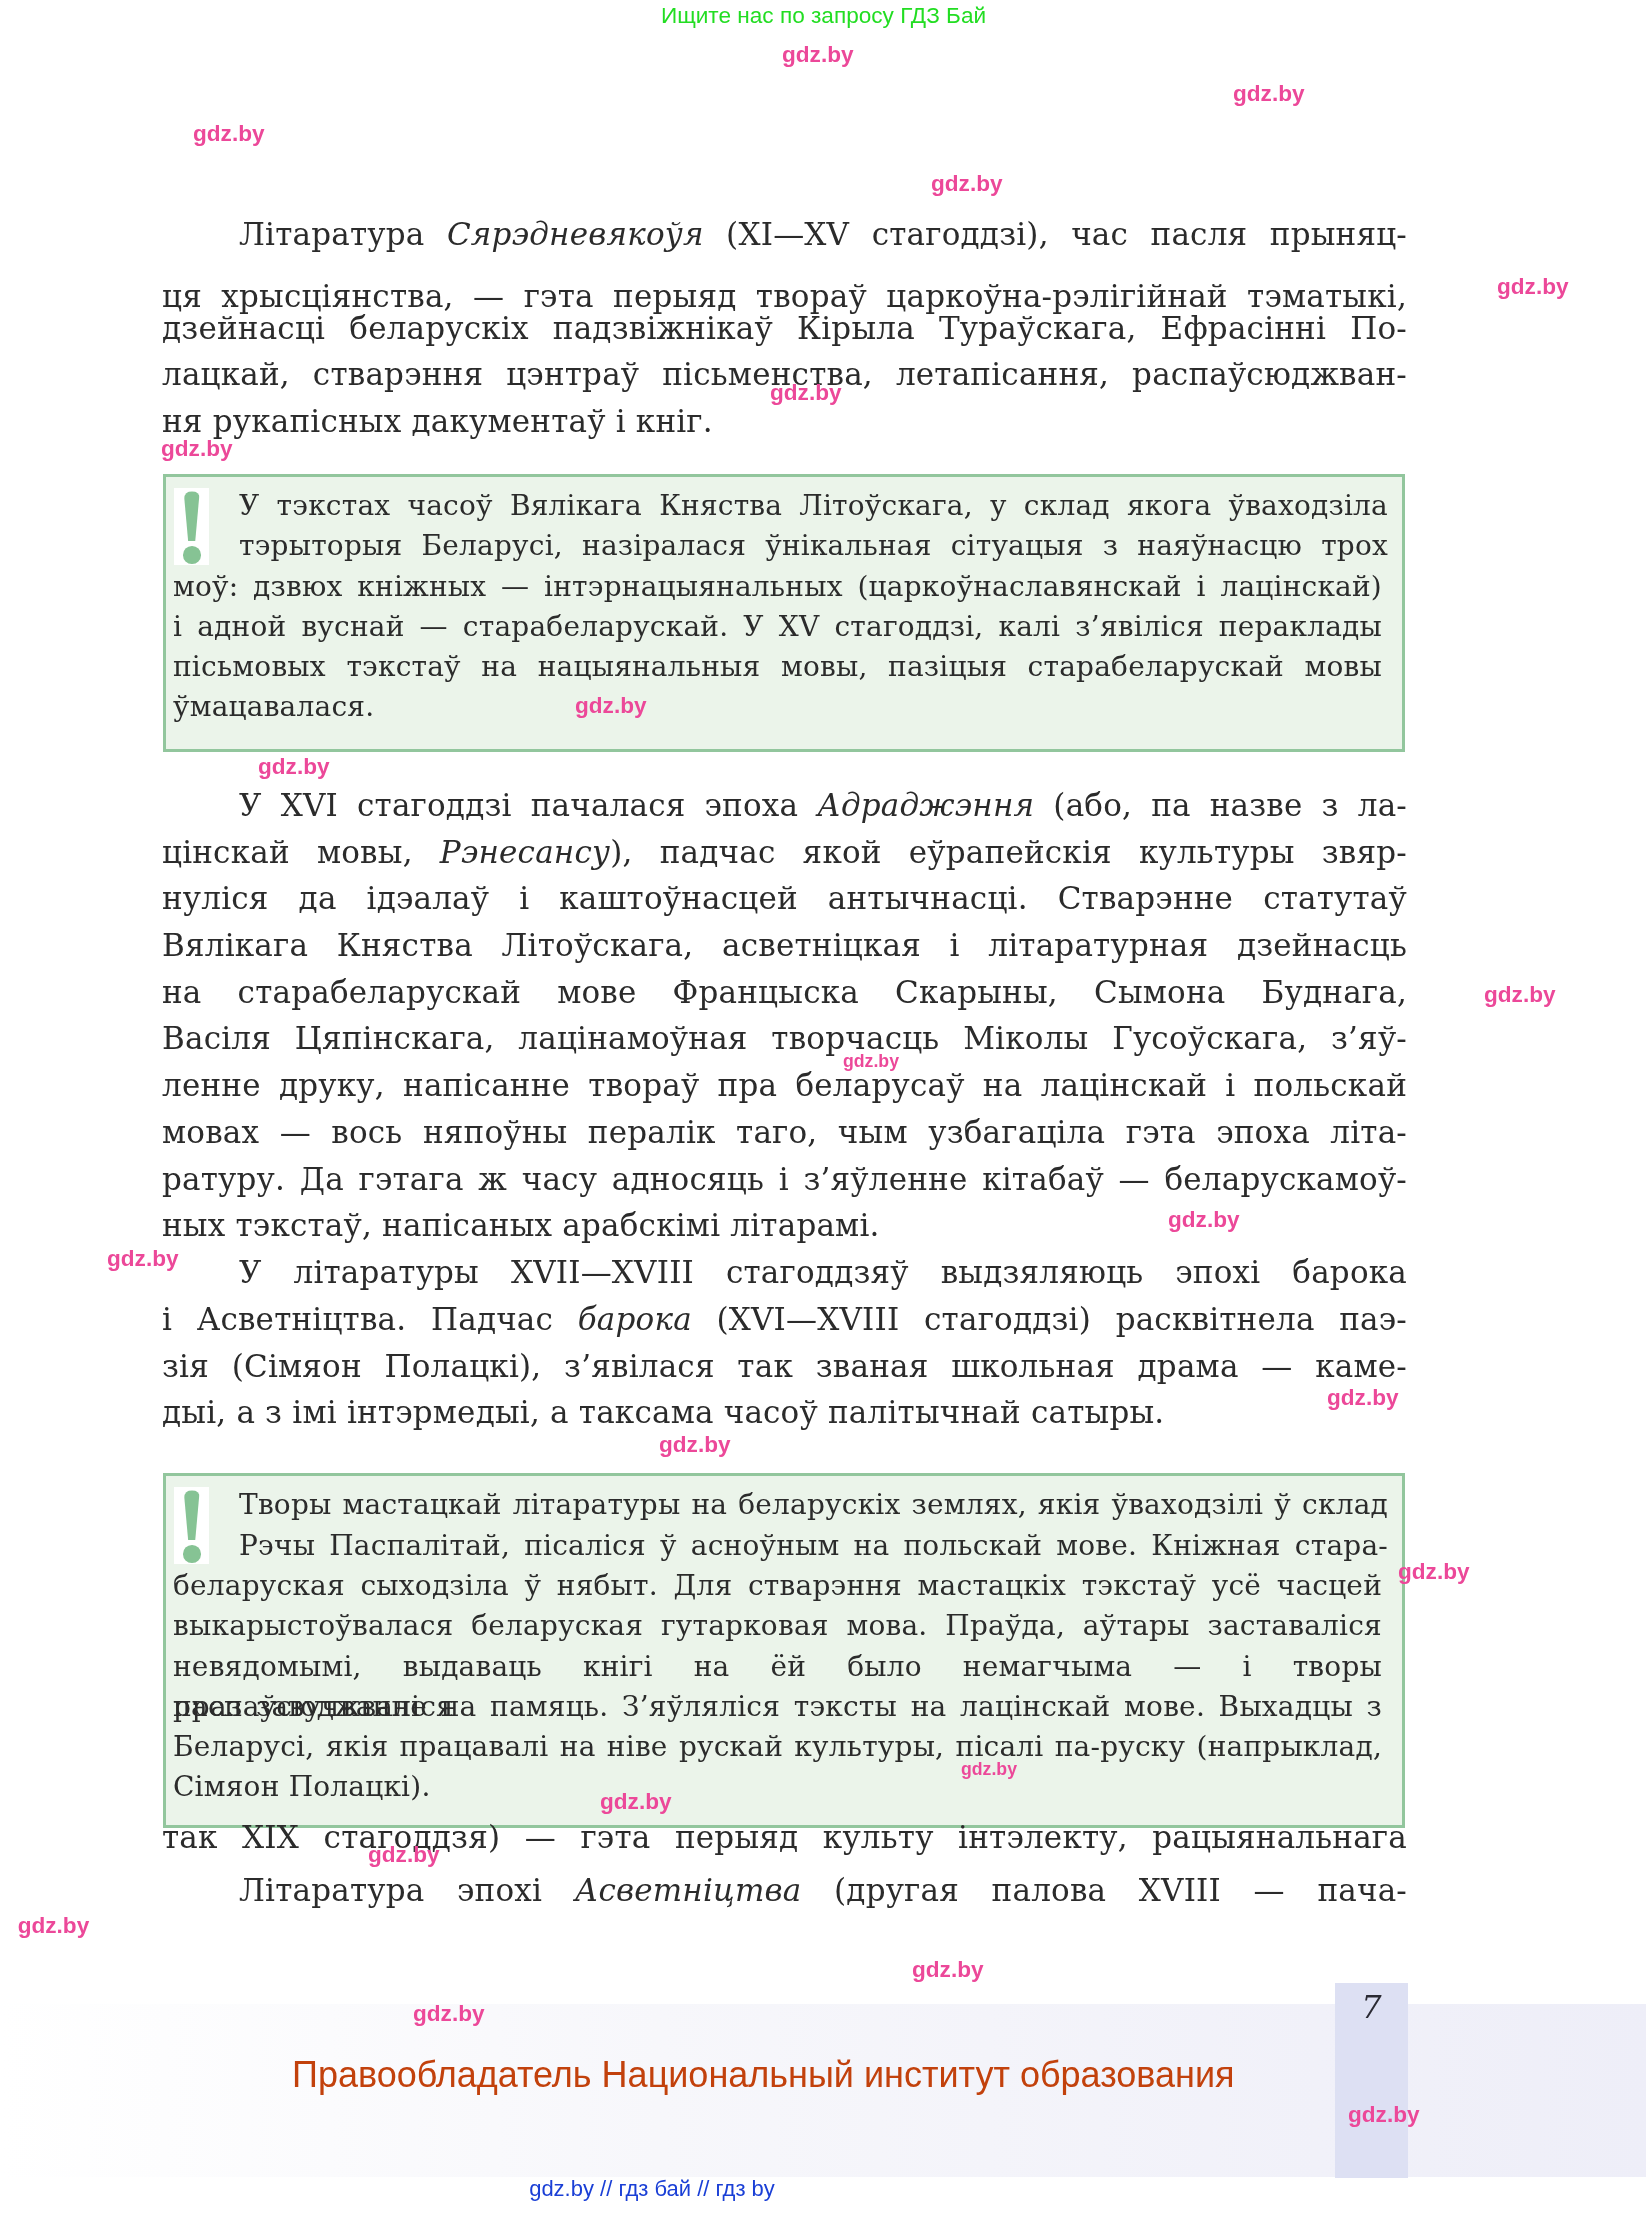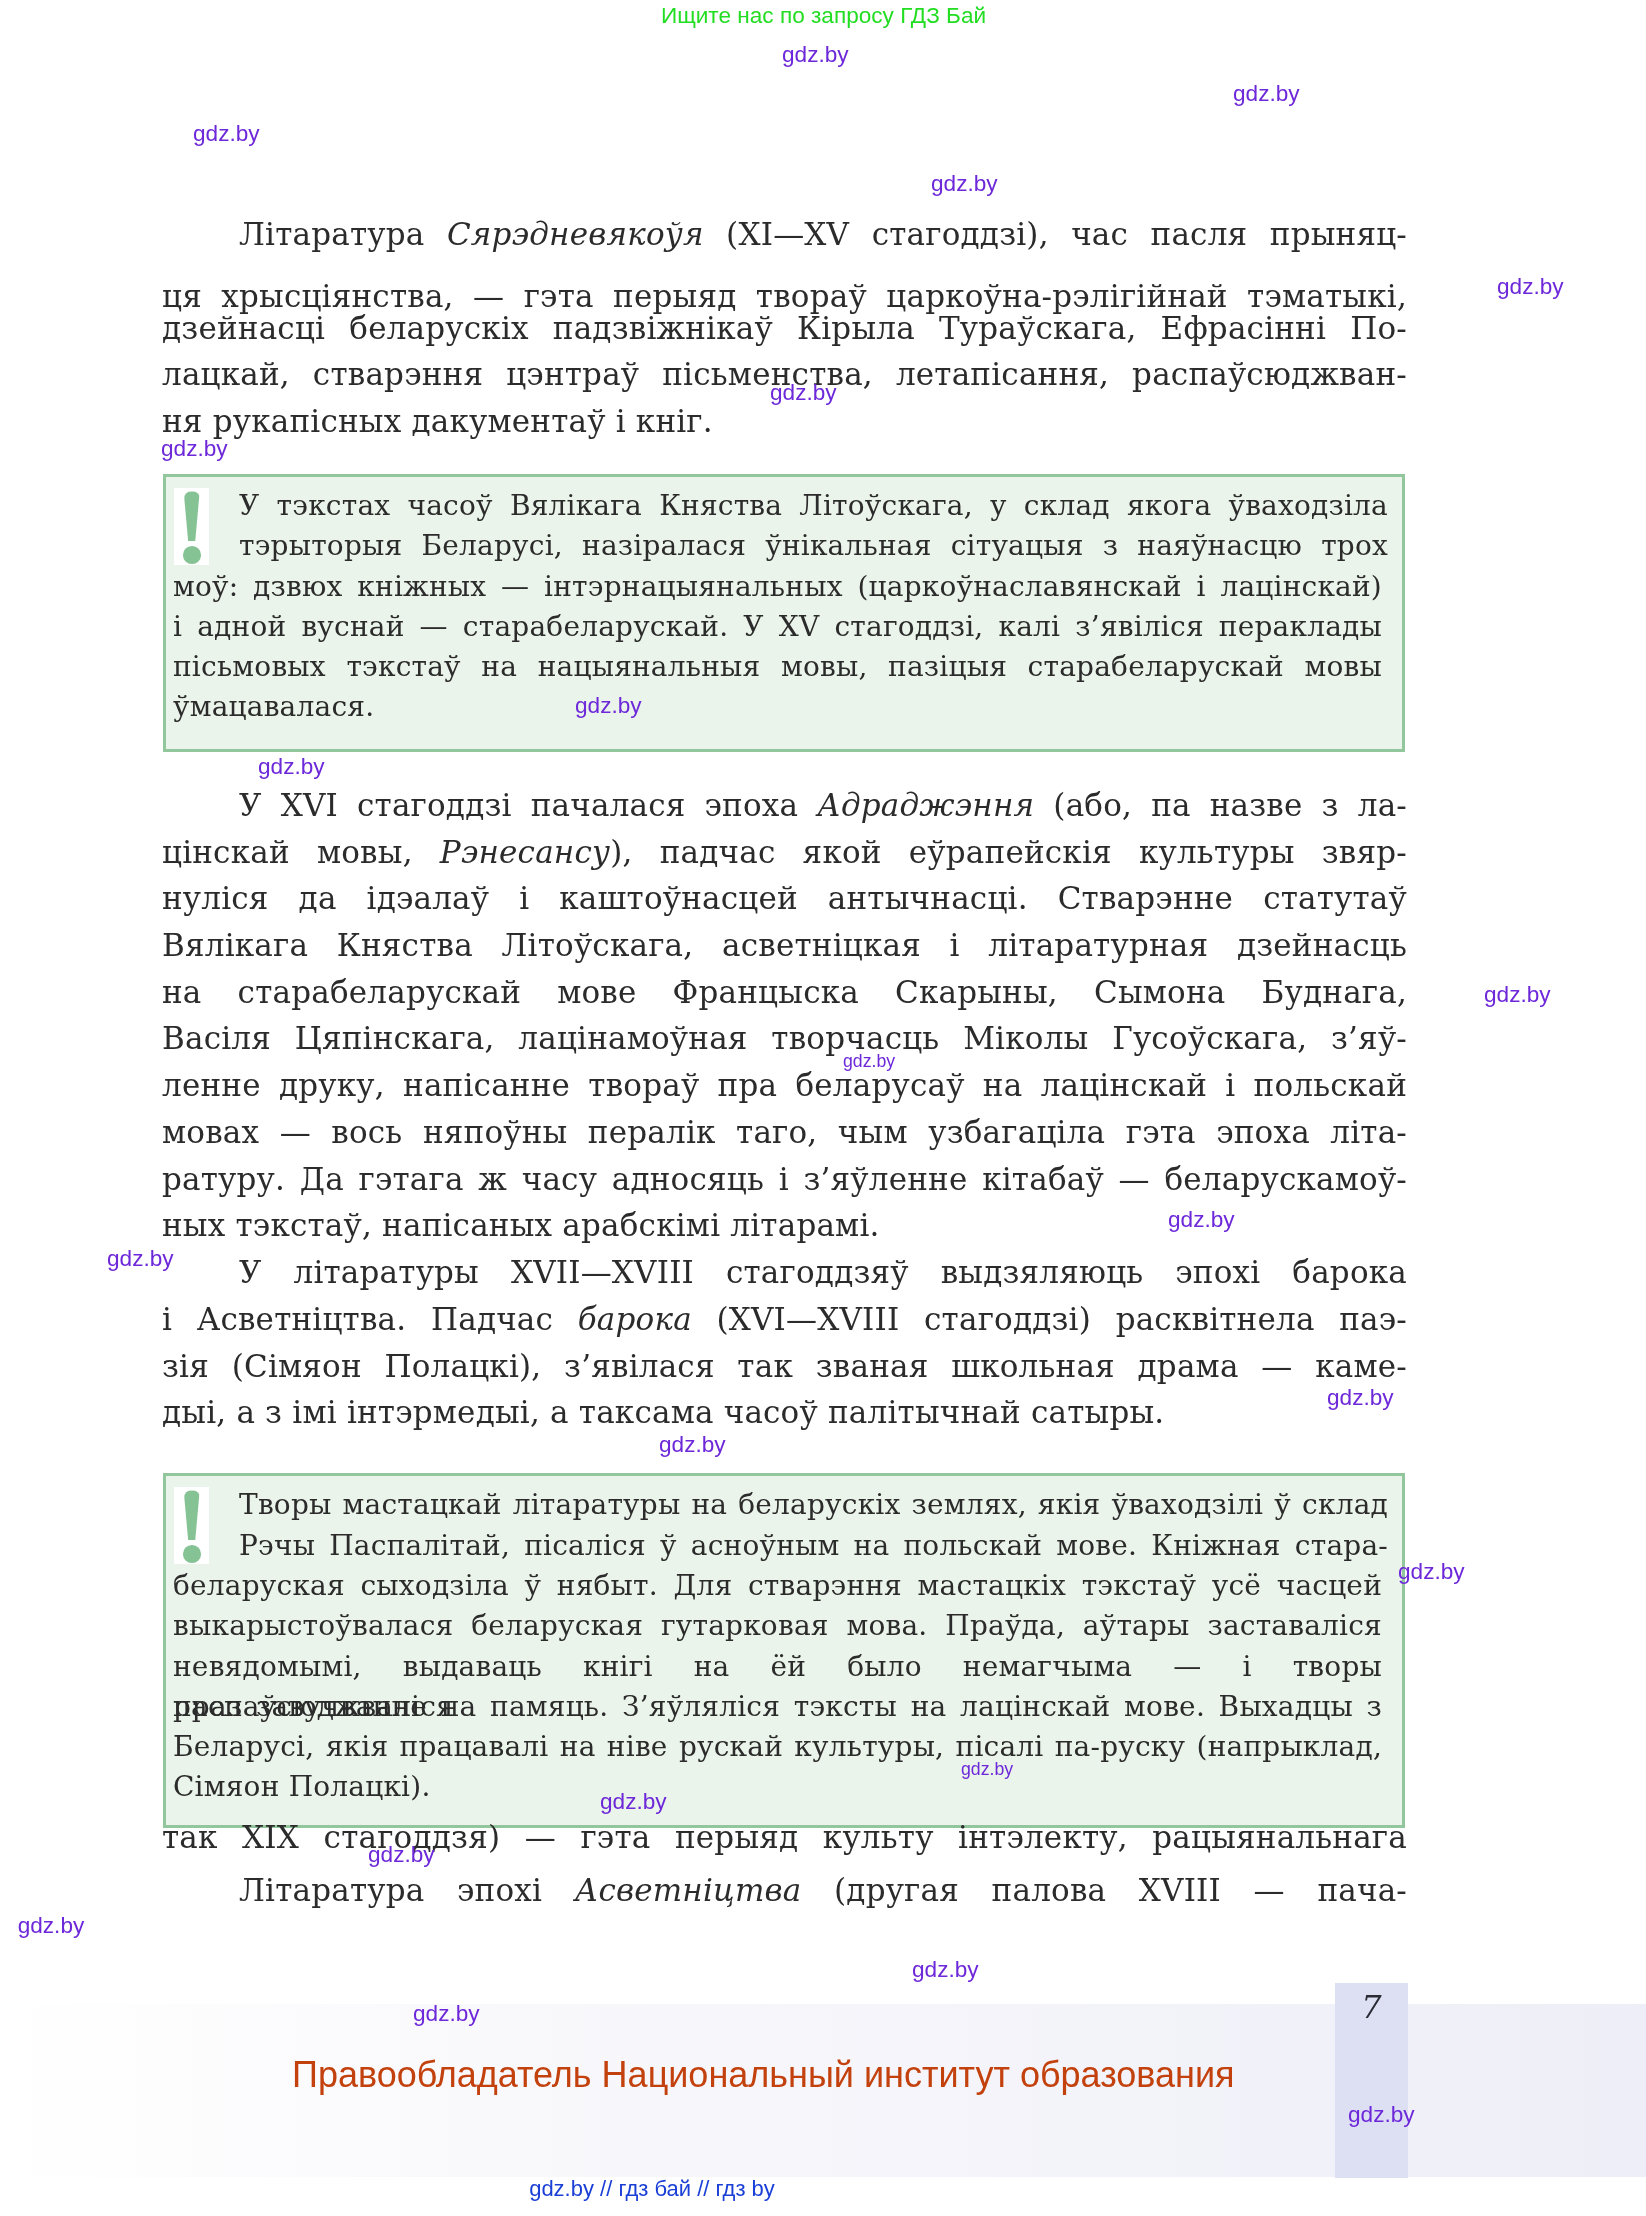--- a/index.html
+++ b/index.html
@@ -1,20 +1,20 @@
 <!DOCTYPE html>
 <html style="font-size:13px"><head>
 <meta charset="utf-8">
 <style>
   html, body { margin:0; padding:0; }
   body { width:1647px; height:2216px; position:relative; background:#ffffff; overflow:hidden;
          font-family:"DejaVu Serif", "Liberation Serif", serif; color:#2b2b2b; }
   .top-banner { position:absolute; left:0; width:1647px; top:3.2px; text-align:center;
          font-family:"Liberation Sans", sans-serif; font-size:22.6px; color:#22dd22; }
-  .wm { position:absolute; font-family:"Liberation Sans", sans-serif; font-size:22.6px; color:#6d28d9; white-space:nowrap; }
+  .wm { position:absolute; font-family:"Liberation Sans", sans-serif; font-size:22.6px; color:#ec4899; white-space:nowrap;font-weight:bold; }
   .wm.small { font-size:17.7px; }
   .line { position:absolute; white-space:nowrap; font-size:31px; letter-spacing:0.2px; }
   .line.just { text-align-last:justify; text-align:justify; white-space:normal; }
   .body-line { left:162px; width:1245px; height:47px; line-height:47px; }
   .box-line { left:173px; width:1209px; height:40px; line-height:40px; font-size:28px; }
   .box-line.after-icon { left:239px; width:1149px; }
   i { font-style:italic; }
   .note-box { position:absolute; left:163px; width:1242px; background:#ebf4ea;
               border:3.2px solid #92c69d; box-sizing:border-box; }
   .excl { position:absolute; width:35px; height:77px; background:#ffffff; }

